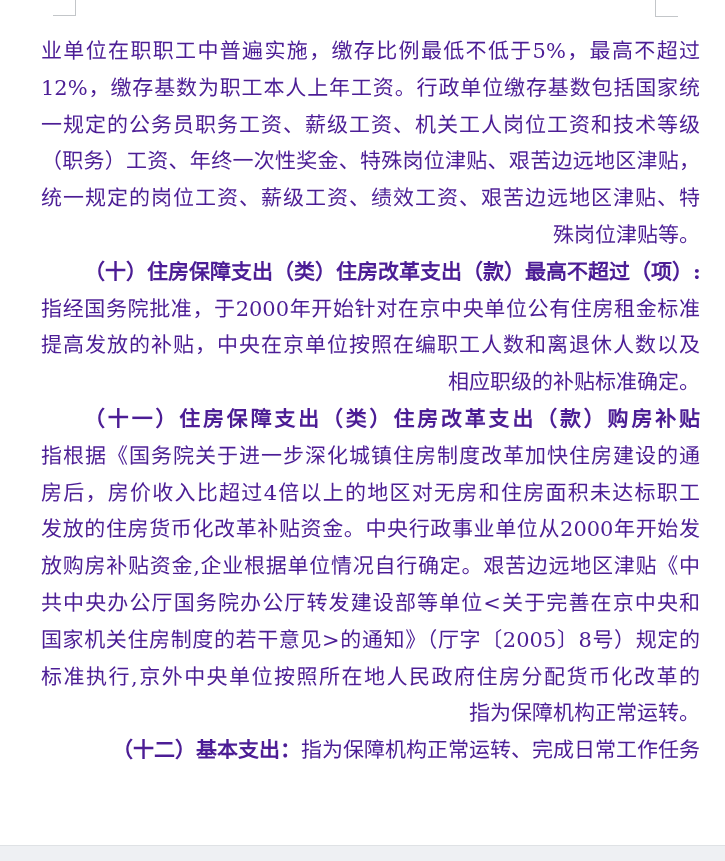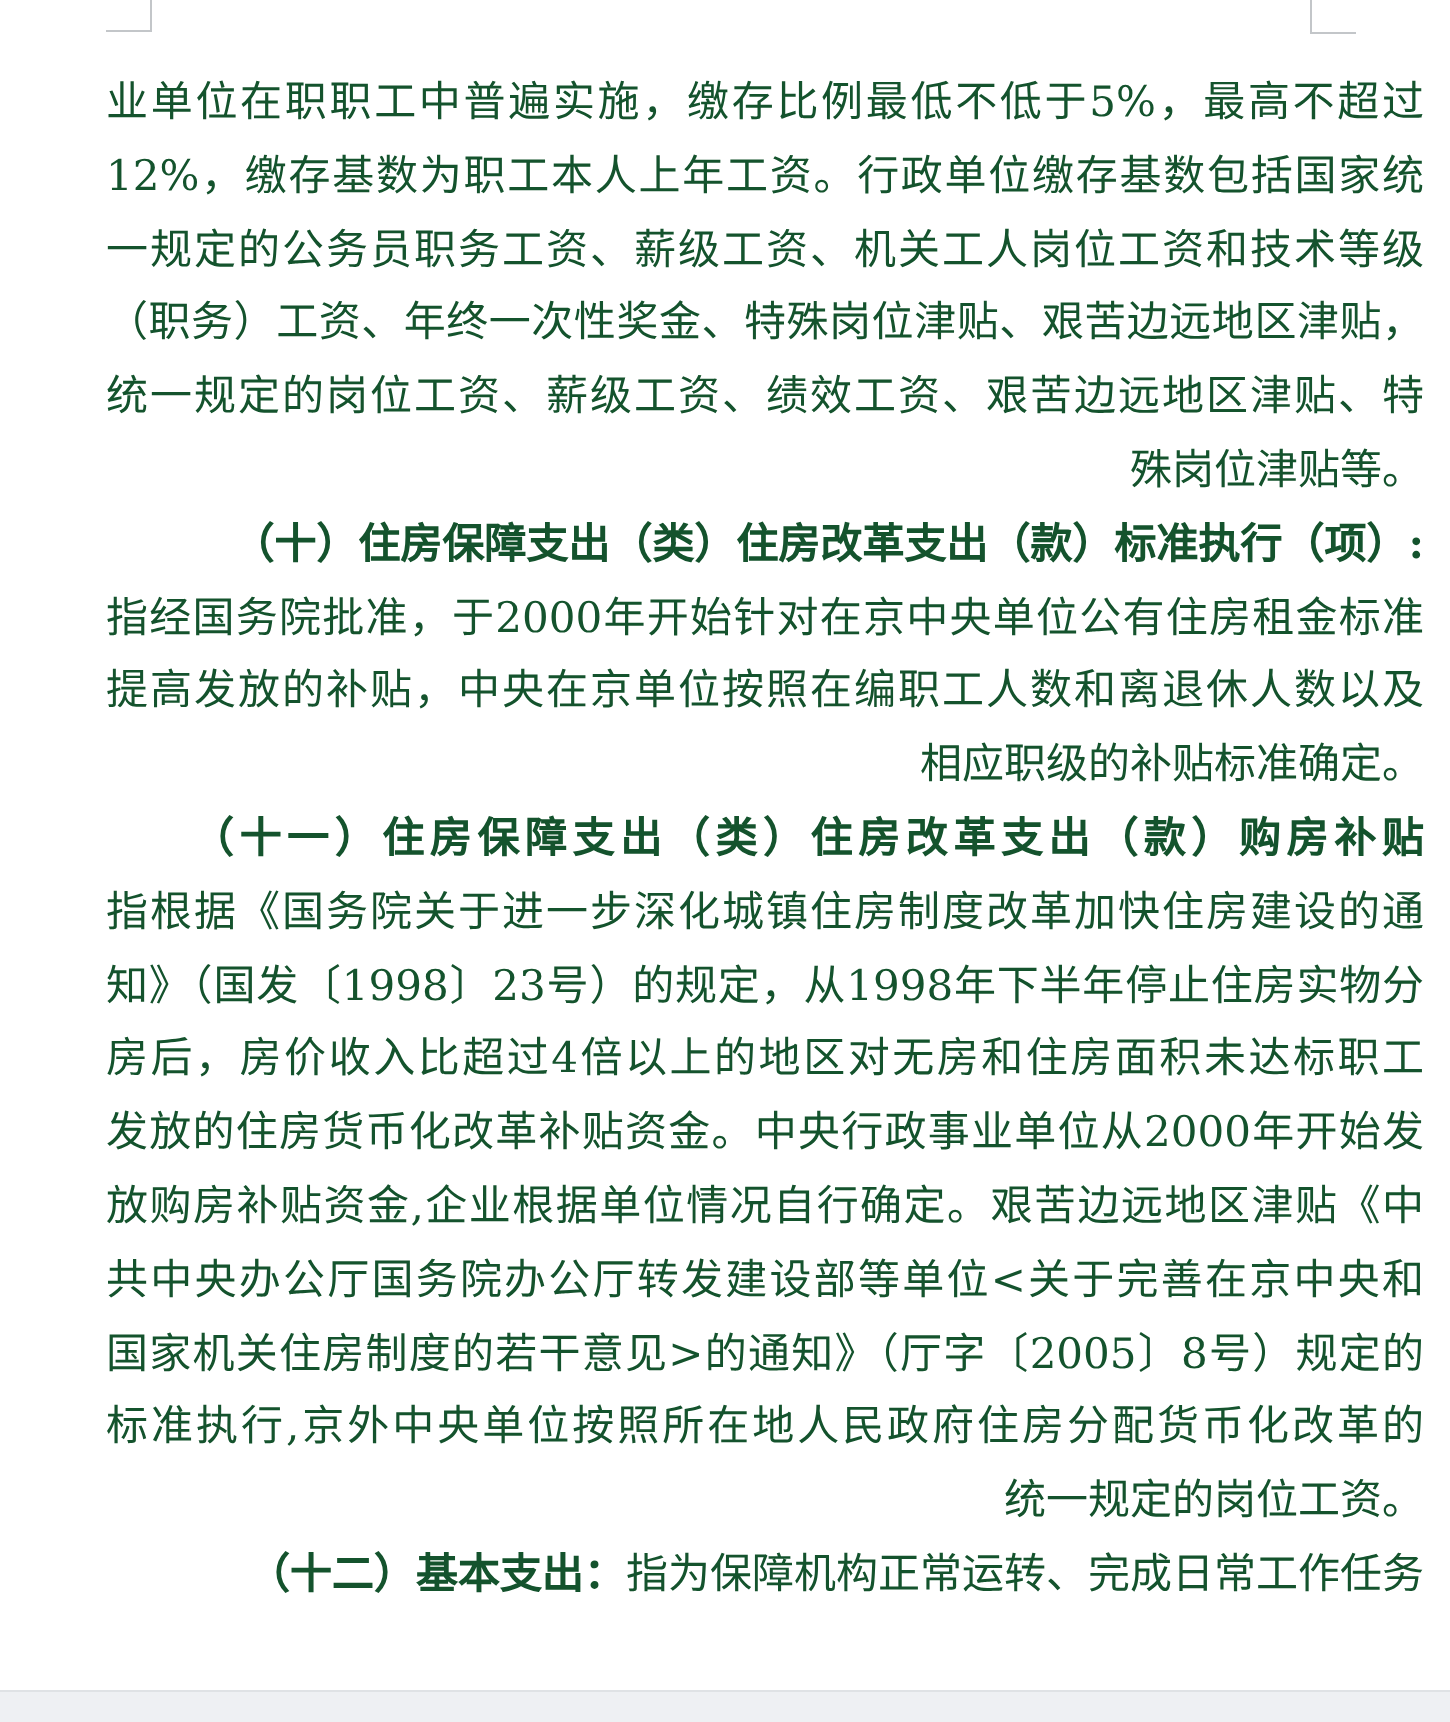--- a/index.html
+++ b/index.html
@@ -17,22 +17,22 @@
     left:53px;width:22px;height:15px;
     border-right:1px solid var(--mark-color,#c3c6c9);
     border-bottom:1px solid var(--mark-color,#c3c6c9);
   }
   .crop-mark.tr{
     left:655px;width:22px;height:16px;
     border-left:1px solid var(--mark-color,#c3c6c9);
     border-bottom:1px solid var(--mark-color,#c3c6c9);
   }
   .text-block{
-    position:absolute;left:53px;top:33px;width:659px;
-    color:#14532d;
+    position:absolute;left:41px;top:33px;width:659px;
+    color:#4c1d95;
   }
   .line{
     font-size:21px;
     line-height:36.8px;
     height:36.8px;
     white-space:nowrap;
     overflow:hidden;
     text-align:right;
   }
   .line.justify{
@@ -54,30 +54,29 @@
 <div class="page" style="--page-bg: #ffffff; --mark-color: #c3c6c9; --strip-bg: #eef0f3; --strip-border: #dfe2e5;">
   <div class="crop-mark tl"></div>
   <div class="crop-mark tr"></div>
   <div class="text-block" id="text-block">
       <div class="line justify"><span class="">业单位在职职工中普遍实施，缴存比例最低不低于5%，最高不超过</span></div>
       <div class="line justify"><span class="">12%，缴存基数为职工本人上年工资。行政单位缴存基数包括国家统</span></div>
       <div class="line justify"><span class="">一规定的公务员职务工资、薪级工资、机关工人岗位工资和技术等级</span></div>
       <div class="line justify"><span class="">（职务）工资、年终一次性奖金、特殊岗位津贴、艰苦边远地区津贴，</span></div>
       <div class="line justify"><span class="">统一规定的岗位工资、薪级工资、绩效工资、艰苦边远地区津贴、特</span></div>
       <div class="line"><span class="">殊岗位津贴等。</span></div>
-      <div class="line indent bold"><span class="bold">（十）住房保障支出（类）住房改革支出（款）标准执行（项）:</span></div>
+      <div class="line indent bold"><span class="bold">（十）住房保障支出（类）住房改革支出（款）最高不超过（项）:</span></div>
       <div class="line justify"><span class="">指经国务院批准，于2000年开始针对在京中央单位公有住房租金标准</span></div>
       <div class="line justify"><span class="">提高发放的补贴，中央在京单位按照在编职工人数和离退休人数以及</span></div>
       <div class="line"><span class="">相应职级的补贴标准确定。</span></div>
       <div class="line justify indent bold"><span class="bold">（十一）住房保障支出（类）住房改革支出（款）购房补贴（项）:</span></div>
       <div class="line justify"><span class="">指根据《国务院关于进一步深化城镇住房制度改革加快住房建设的通</span></div>
-      <div class="line justify"><span class="">知》（国发〔1998〕23号）的规定，从1998年下半年停止住房实物分</span></div>
       <div class="line justify"><span class="">房后，房价收入比超过4倍以上的地区对无房和住房面积未达标职工</span></div>
       <div class="line justify"><span class="">发放的住房货币化改革补贴资金。中央行政事业单位从2000年开始发</span></div>
       <div class="line justify"><span class="">放购房补贴资金,企业根据单位情况自行确定。艰苦边远地区津贴《中</span></div>
       <div class="line justify"><span class="">共中央办公厅国务院办公厅转发建设部等单位&lt;关于完善在京中央和</span></div>
       <div class="line justify"><span class="">国家机关住房制度的若干意见&gt;的通知》（厅字〔2005〕8号）规定的</span></div>
       <div class="line justify"><span class="">标准执行,京外中央单位按照所在地人民政府住房分配货币化改革的</span></div>
-      <div class="line"><span class="">统一规定的岗位工资。</span></div>
+      <div class="line"><span class="">指为保障机构正常运转。</span></div>
       <div class="line indent"><span class="bold">（十二）基本支出：</span><span class="">指为保障机构正常运转、完成日常工作任务</span></div>
     </div>
   <div class="bottom-strip"></div>
 </div>
 
 </body></html>

